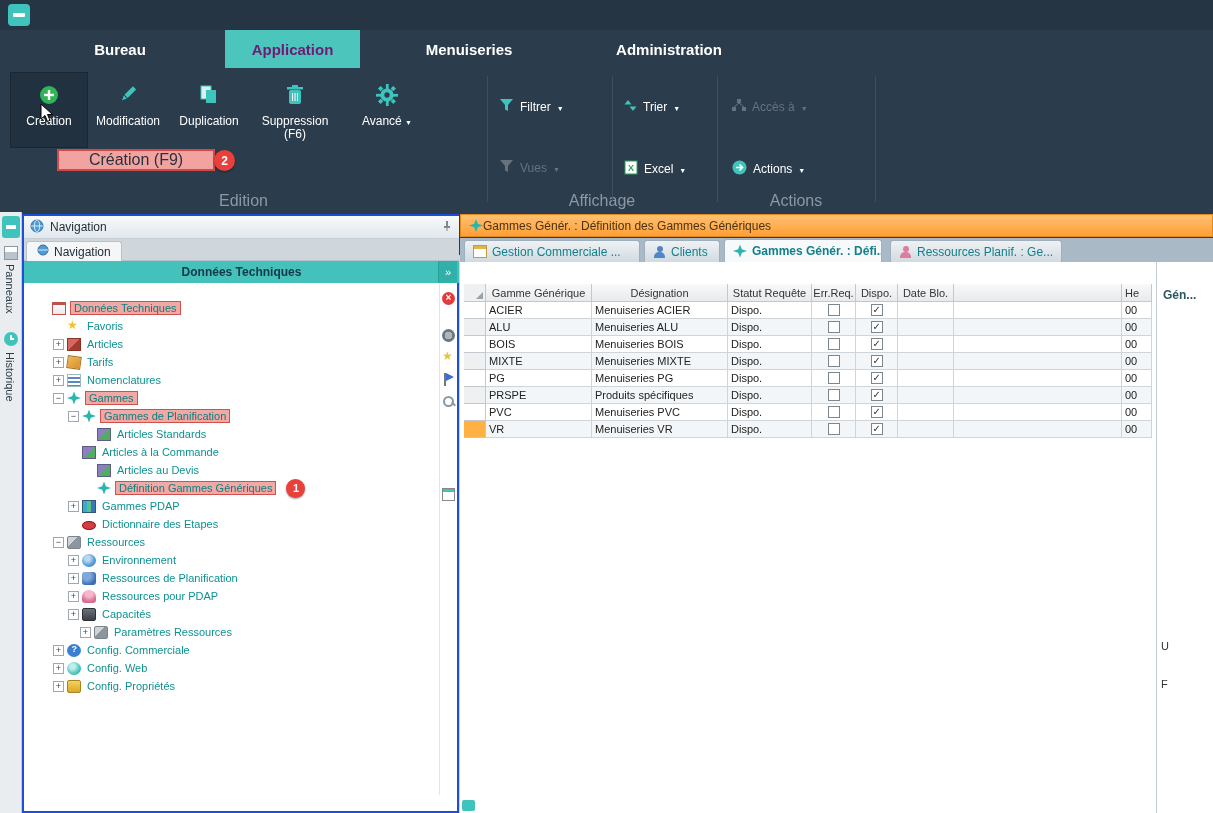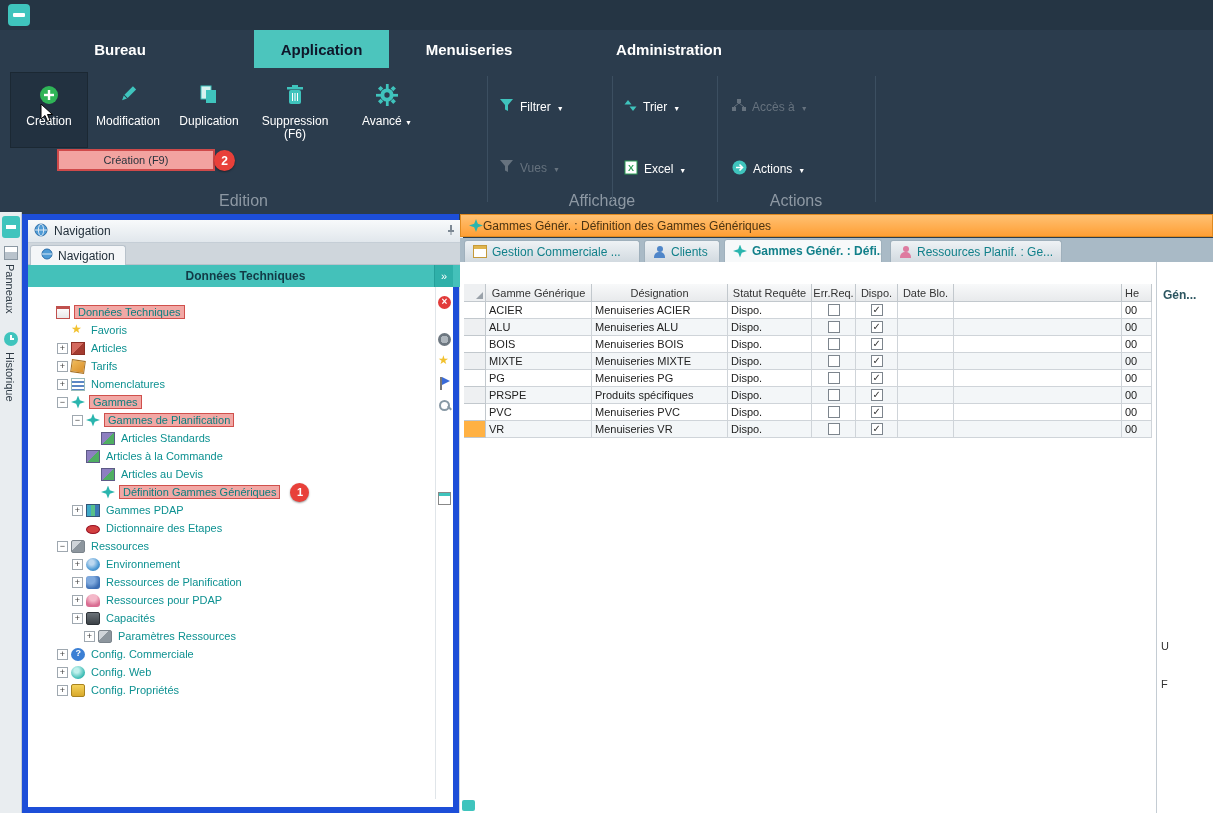--- a/index.html
+++ b/index.html
@@ -11,57 +11,57 @@
   }
 
   
   .topbar { position:absolute; left:0; top:0; width:1213px; height:255px; background:#2b3c4d; }
   .titlebar { position:absolute; left:0; top:0; width:1213px; height:30px; background:#253544; }
   .appbtn { position:absolute; left:8px; top:4px; width:22px; height:22px; border-radius:4px; background:#3fc4bd; }
   .appbtn::before { content:""; position:absolute; left:5px; top:9px; width:12px; height:4px; background:#fff; border-radius:1px; }
 
   .rtab { position:absolute; top:30px; height:38px; display:flex; align-items:center; justify-content:center;
           color:#fff; font-size:15px; font-weight:bold; cursor:default; }
-  .rtab.active { background:#4cc5bd; color:#0f172a;margin-left:29px; }
+  .rtab.active { background:#4cc5bd; color:#701a75; }
 
   .grouplabel { position:absolute; top:192px; text-align:center; color:#8d98a3; font-size:16px; }
   .vsep { position:absolute; top:76px; width:1px; height:126px; background:#3c4f61; }
 
   .bigbtn { position:absolute; top:74px; display:flex; flex-direction:column; align-items:center; gap:6px;
             color:#fff; font-size:12px; text-align:center; padding-top:10px; }
   .bigbtn .blabel { line-height:13px; }
   .hoverbox { position:absolute; left:10px; top:72px; width:78px; height:76px; background:#223140; border:1px solid #1b2833; }
 
   .smallbtn { position:absolute; display:flex; align-items:center; gap:6px; color:#fff; font-size:12px; }
   .smallbtn .dd::before { content:"▼"; font-size:7px; color:#fff; }
   .smallbtn.disabled { color:#66727e; }
   .smallbtn.disabled .dd::before { color:#66727e; }
 
   
   .tooltip { position:absolute; left:57px; top:149px; width:158px; height:22px;
              background:#f2a3a0; border:2px solid #cf4a4a; color:#27333d;
-             display:flex; align-items:center; justify-content:center; font-size:11px; }
+             display:flex; align-items:center; justify-content:center; font-size:16px; }
   .abadge { position:absolute; width:21px; height:21px; border-radius:50%; background:#e8403a; color:#fff;
             font-size:12px; font-weight:bold; display:flex; align-items:center; justify-content:center;
             box-shadow:0 1px 2px rgba(0,0,0,.4); }
   .cursor { position:absolute; left:40px; top:103px; }
 
   
   .rail { position:absolute; left:0; top:212px; width:22px; height:601px; background:#e9edf0; border-right:1px solid #c3ccd3; }
   .rail .tealbox { position:absolute; left:2px; top:4px; width:18px; height:22px; background:#3fc4bd; border-radius:3px; }
   .rail .tealbox::before { content:""; position:absolute; left:4px; top:9px; width:10px; height:4px; background:#fff; }
   .vlabel { position:absolute; left:4px; writing-mode:vertical-rl; font-size:11px; color:#2e3a44; }
   .railicon { position:absolute; left:4px; width:14px; height:14px; }
   .i-panels { background:linear-gradient(#fff 45%, #b9c3cc 45%); border:1px solid #8b98a3; }
   .i-history { background:#3fc4bd; border-radius:50%; position:relative; }
   .i-history::before { content:""; position:absolute; left:6px; top:3px; width:2px; height:5px; background:#fff; }
   .i-history::after { content:""; position:absolute; left:6px; top:6px; width:4px; height:2px; background:#fff; }
 
   
-  .navpanel { position:absolute; left:22px; top:214px; width:437px; height:599px; background:#fff; border:6px solid #1d4ed8; }
+  .navpanel { position:absolute; left:22px; top:214px; width:437px; height:599px; background:#fff; border:2px solid #1d4ed8; }
   .navheader { position:absolute; left:0; top:0; width:435px; height:23px;
                background:linear-gradient(#f8fafb,#e1e7ec); border-bottom:1px solid #c5ced6;
                display:flex; align-items:center; gap:6px; padding:0 6px; color:#1d2b36; }
   .navtabs { position:absolute; left:0; top:23px; width:435px; height:22px; background:#cfd6dc; border-bottom:1px solid #b8c2cb; }
   .navtab { position:absolute; left:2px; top:2px; height:20px; padding:0 10px; background:#f4f6f8;
             border:1px solid #b8c2cb; border-bottom:none; border-radius:3px 3px 0 0;
             display:flex; align-items:center; gap:5px; color:#1d2b36; }
   .tealtitle { position:absolute; left:0; top:45px; width:435px; height:22px; background:#44c1ba;
                display:flex; align-items:center; justify-content:center; color:#123a46; font-weight:bold; }
   .collapsebtn { position:absolute; right:0; top:45px; width:19px; height:22px; background:#2fb0a9; color:#fff;

